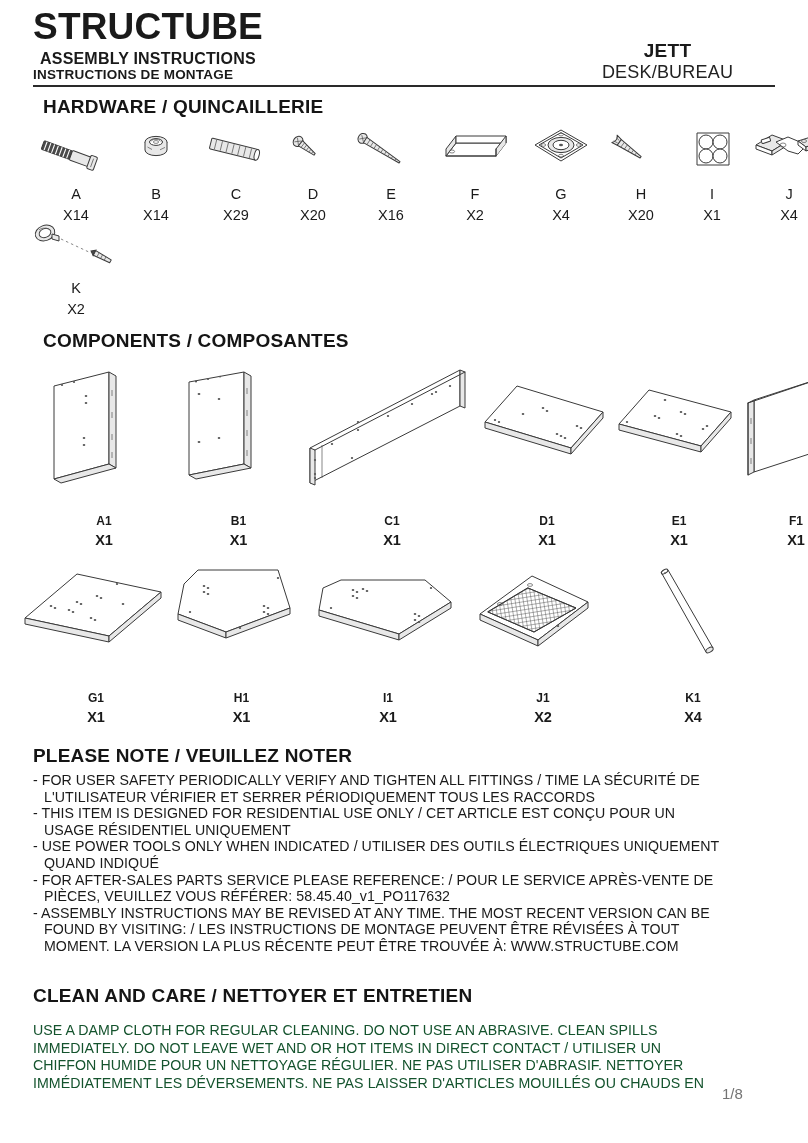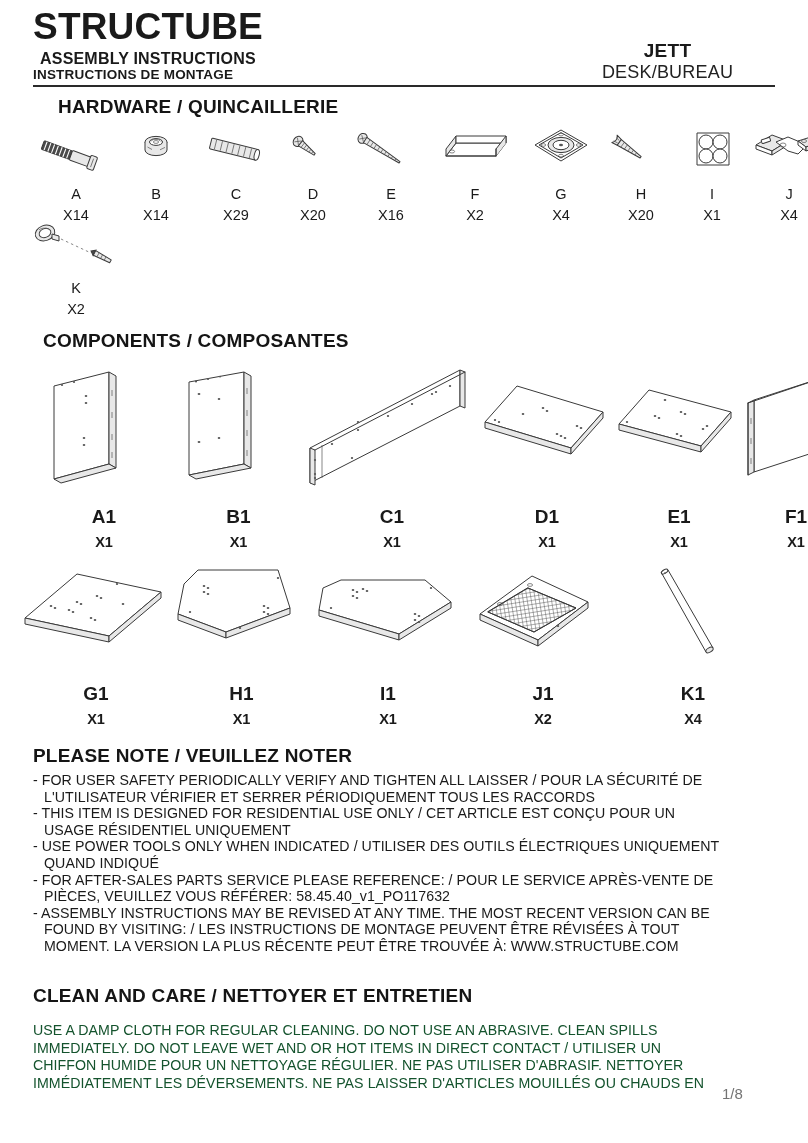--- a/index.html
+++ b/index.html
@@ -54,21 +54,21 @@
   .hw-label{
     font-size:14.5px;text-align:center;line-height:1.45;margin-top:8px;color:#1a1a1a;
   }
   .hw-qty{font-size:14.5px;text-align:center;line-height:1.45;color:#1a1a1a;}
 
   
   .cmp-row{position:absolute;display:flex;align-items:flex-end;}
   .cmp-item{display:flex;flex-direction:column;align-items:center;}
   .cmp-art{display:flex;align-items:flex-end;justify-content:center;}
   .cmp-label{
-    font-size:19px;font-weight:bold;text-align:center;line-height:1.5;margin-top:10px;
+    font-size:12px;font-weight:bold;text-align:center;line-height:1.5;margin-top:19px;
   }
   .cmp-qty{font-size:14.5px;font-weight:bold;text-align:center;line-height:1.5;}
 
   
   .note-list{position:absolute;left:33px;top:772px;width:700px;}
   .note-line{
     font-size:14.2px;line-height:16.6px;letter-spacing:.05px;color:#1a1a1a;
     white-space:nowrap;
   }
   .note-line.indent{padding-left:11px;}
@@ -97,21 +97,21 @@
 
   <div class="header">
     <div class="brand">STRUCTUBE</div>
     <div class="sub1">ASSEMBLY INSTRUCTIONS</div>
     <div class="sub2">INSTRUCTIONS DE MONTAGE</div>
     <div class="prod-name">JETT</div>
     <div class="prod-sub">DESK/BUREAU</div>
     <div class="rule"></div>
   </div>
 
-  <div class="sec-title" style="left:58px;top:96px;">HARDWARE / QUINCAILLERIE</div>
+  <div class="sec-title" style="left:43px;top:96px;">HARDWARE / QUINCAILLERIE</div>
 
   <div class="hw-row" style="left:36px;top:122px;gap:0px;">
 
     <div class="hw-item" style="width:80px;">
       <div class="hw-art">
         <svg width="80" height="54" viewBox="0 0 80 54">
           <g transform="translate(10,14) rotate(20)">
             <rect class="fl-d" x="0" y="5" width="30" height="9" rx="1"></rect>
             <g stroke="#fff" stroke-width="1.1">
               <line x1="3" y1="5" x2="3" y2="14"></line>
@@ -638,21 +638,21 @@
       </div>
       <div class="cmp-label">K1</div>
       <div class="cmp-qty">X4</div>
     </div>
   </div>
 
   <div class="sec-title" style="left:33px;top:745px;">PLEASE NOTE / VEUILLEZ NOTER</div>
 
   <div class="note-list">
     <div>
-      <div class="note-line">- FOR USER SAFETY PERIODICALLY VERIFY AND TIGHTEN ALL LAISSER / POUR LA SÉCURITÉ DE</div>
+      <div class="note-line">- FOR USER SAFETY PERIODICALLY VERIFY AND TIGHTEN ALL FITTINGS / TIME LA SÉCURITÉ DE</div>
       <div class="note-line indent">L'UTILISATEUR VÉRIFIER ET SERRER PÉRIODIQUEMENT TOUS LES RACCORDS</div>
     </div>
     <div>
       <div class="note-line">- THIS ITEM IS DESIGNED FOR RESIDENTIAL USE ONLY / CET ARTICLE EST CONÇU POUR UN</div>
       <div class="note-line indent">USAGE RÉSIDENTIEL UNIQUEMENT</div>
     </div>
     <div>
       <div class="note-line">- USE POWER TOOLS ONLY WHEN INDICATED / UTILISER DES OUTILS ÉLECTRIQUES UNIQUEMENT</div>
       <div class="note-line indent">QUAND INDIQUÉ</div>
     </div>

